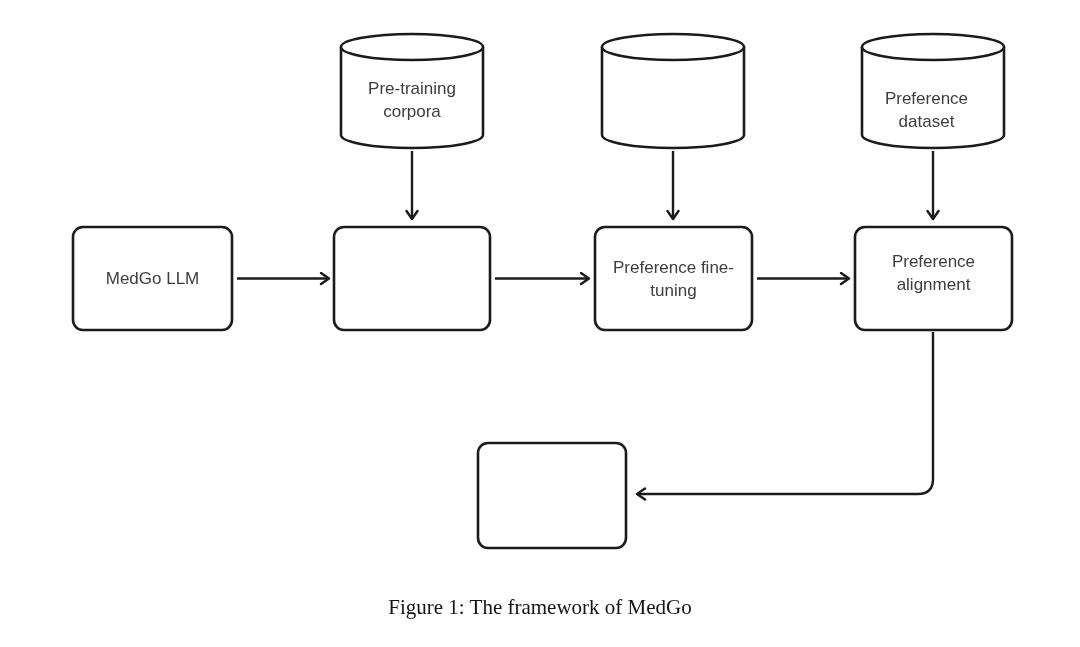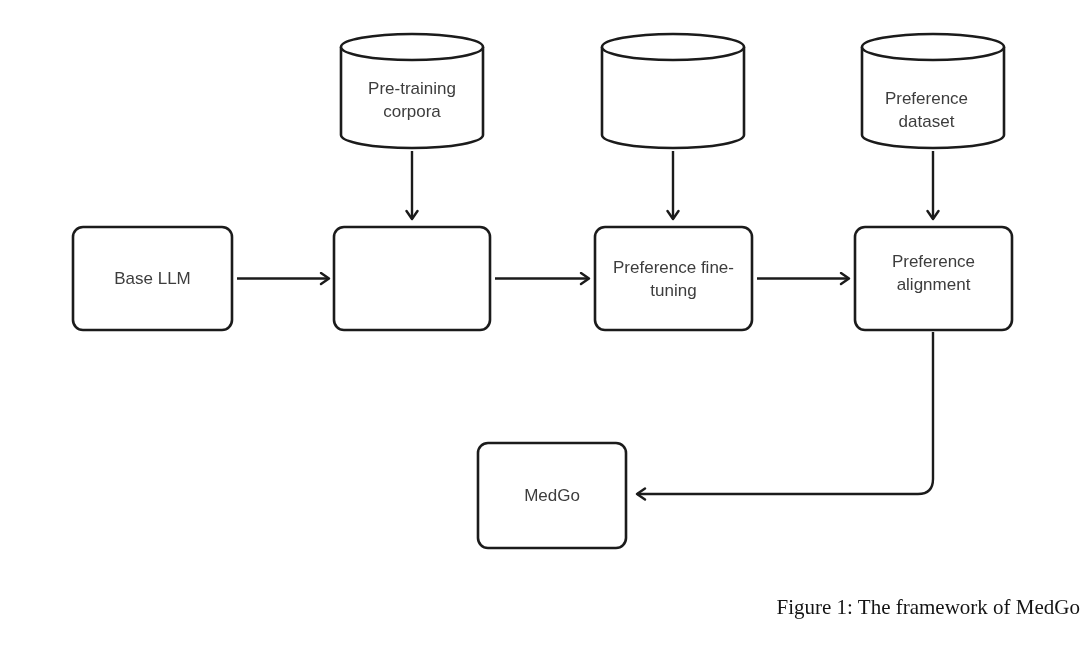--- a/index.html
+++ b/index.html
@@ -31,21 +31,21 @@
     line-height: 23px;
     padding: 2px 12px;
     box-sizing: border-box;
     pointer-events: none;
   }
   .caption {
     position: absolute;
     left: 0;
     top: 595px;
     width: 100%;
-    text-align: right;
+    text-align: center;
     font-family: "Liberation Serif", serif;
     font-size: 21px;
     color: #141414;
   }
 </style>
 </head>
 <body>
 
 <div class="canvas">
 
@@ -85,19 +85,18 @@
       <path d="M237,278.5 L329,278.5" marker-end="url(#arrowhead)"></path>
       <path d="M495,278.5 L589,278.5" marker-end="url(#arrowhead)"></path>
       <path d="M757,278.5 L849,278.5" marker-end="url(#arrowhead)"></path>
       <path d="M933,332 L933,479 Q933,494 918,494 L637,494" marker-end="url(#arrowhead)"></path>
     </g>
   </svg>
 
   <div class="node-label" style="left:341px; top:58px;  width:142px; height:84px;">Pre-training corpora</div>
   <div class="node-label" style="left:862px; top:68px;  width:129px; height:84px;">Preference dataset</div>
 
-  <div class="node-label" style="left:73px;  top:227px; width:159px; height:103px;">Base LLM</div>
+  <div class="node-label" style="left:73px;  top:227px; width:159px; height:103px;">MedGo LLM</div>
   <div class="node-label" style="left:595px; top:227px; width:157px; height:103px;">Preference fine-tuning</div>
   <div class="node-label" style="left:855px; top:227px; width:157px; height:91px;">Preference alignment</div>
-  <div class="node-label" style="left:478px; top:443px; width:148px; height:105px;">MedGo</div>
 
   <div class="caption">Figure 1: The framework of MedGo</div>
 </div>
 
 </body></html>

